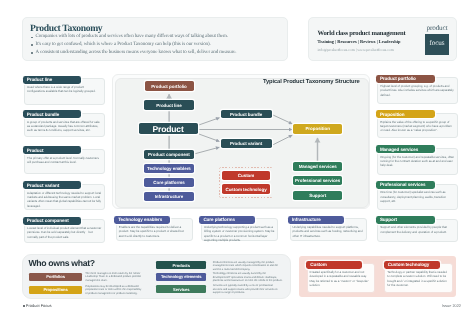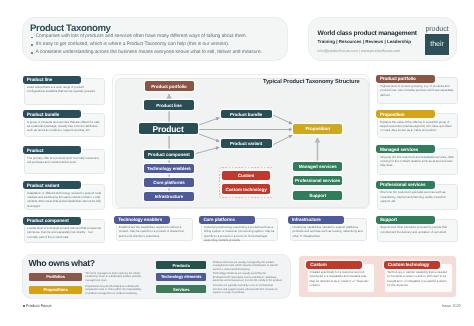--- a/index.html
+++ b/index.html
@@ -2,21 +2,21 @@
 <html><head>
 <meta charset="utf-8">
 <style>
   html,body{margin:0;padding:0;background:#ffffff;}
   body{width:474px;height:326px;overflow:hidden;
        font-family:"Liberation Sans",sans-serif;
        -webkit-font-smoothing:antialiased;text-rendering:geometricPrecision;}
   #page{position:relative;width:474px;height:326px;background:#ffffff;}
 
   
-  .topcard{position:absolute;background:#f4f6f6;border:0.7px solid #e9eded;border-radius:13px;}
+  .topcard{position:absolute;background:#f4f6f6;border:0.7px solid #e9eded;border-radius:5px;font-family:Liberation Serif, serif;}
   #hdr-card{left:22px;top:17px;width:264px;height:42px;}
   #brand-card{left:308px;top:17px;width:147px;height:42px;}
   #hdr-title{position:absolute;left:7px;top:6.3px;font-size:9.6px;font-weight:bold;color:#2a4e5a;letter-spacing:-0.35px;line-height:9.6px;}
   .hdr-bul{position:absolute;left:12.6px;font-size:4.95px;color:#5d7078;line-height:4.6px;letter-spacing:-0.06px;white-space:nowrap;}
   .hdr-bul:before{content:"";position:absolute;left:-4.6px;top:1.6px;width:1.5px;height:1.5px;border-radius:50%;background:#5d7078;}
 
   #brand-tag{position:absolute;left:8.5px;top:13.2px;font-size:6.6px;font-weight:bold;color:#253238;letter-spacing:-0.22px;line-height:6.6px;white-space:nowrap;}
   #brand-svc{position:absolute;left:8.5px;top:21.8px;font-size:4.45px;font-weight:bold;color:#253238;letter-spacing:0.02px;line-height:4.3px;white-space:nowrap;}
   #brand-contact{position:absolute;left:8.5px;top:30.6px;font-size:3.9px;color:#93a1a5;letter-spacing:-0.03px;line-height:3.9px;white-space:nowrap;}
   #logo{position:absolute;left:116.2px;top:7.0px;width:23.6px;text-align:center;}
@@ -69,21 +69,21 @@
     <div class="hdr-bul" style="top:24.9px">It's easy to get confused, which is where a Product Taxonomy can help (this is our version).</div>
     <div class="hdr-bul" style="top:32.8px">A consistent understanding across the business means everyone knows what to sell, deliver and measure.</div>
   </div>
   <div id="brand-card" class="topcard">
     <div id="brand-tag">World class product management</div>
     <div id="brand-svc">Training  |  Resources  |  Reviews  |  Leadership</div>
     <div id="brand-contact">info@productfocus.com   |   www.productfocus.com</div>
     <div id="logo">
       <div id="logo-top">product</div>
       <div id="logo-sq">
-        <div id="logo-bottom">their</div>
+        <div id="logo-bottom">focus</div>
       </div>
     </div>
   </div>
   <div id="diagram-outer"></div>
   <div id="diagram">
     <div id="diagram-title">Typical Product Taxonomy Structure</div>
     <svg id="svg-arrows" viewBox="0 0 252 129">
       <defs>
         <marker id="ah" markerWidth="4.4" markerHeight="4.4" refX="3.9" refY="2.2" orient="auto">
           <path d="M0.2,0.2 L4.1,2.2 L0.2,4.2 z" fill="#9ba2ac"></path>

